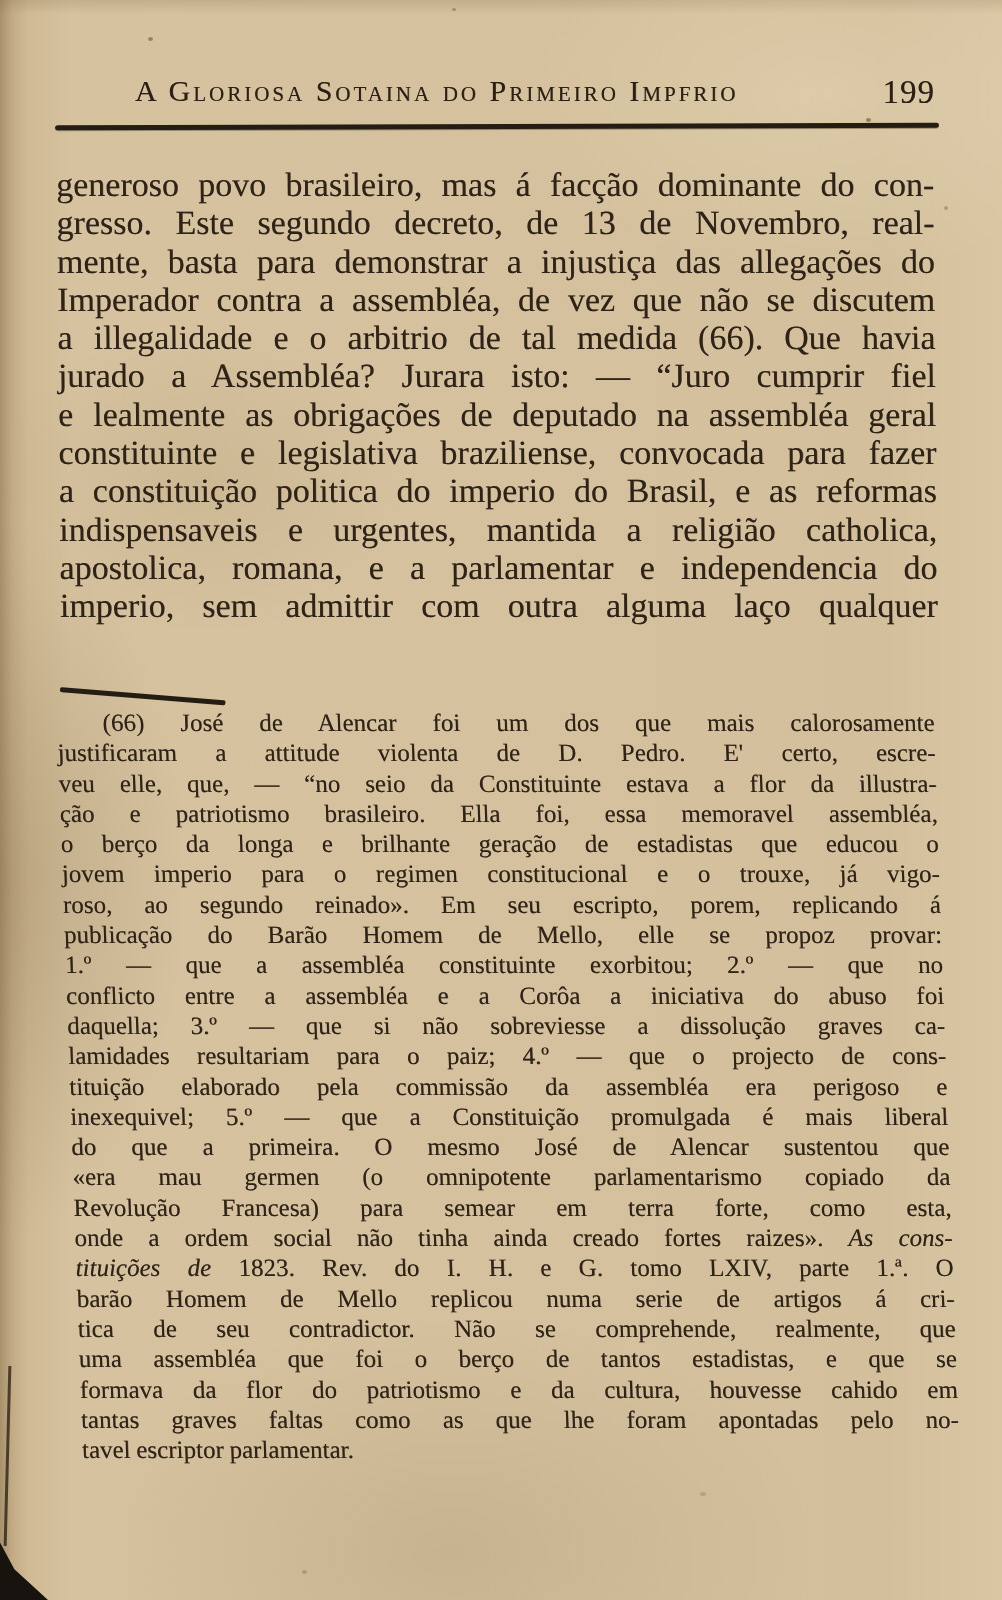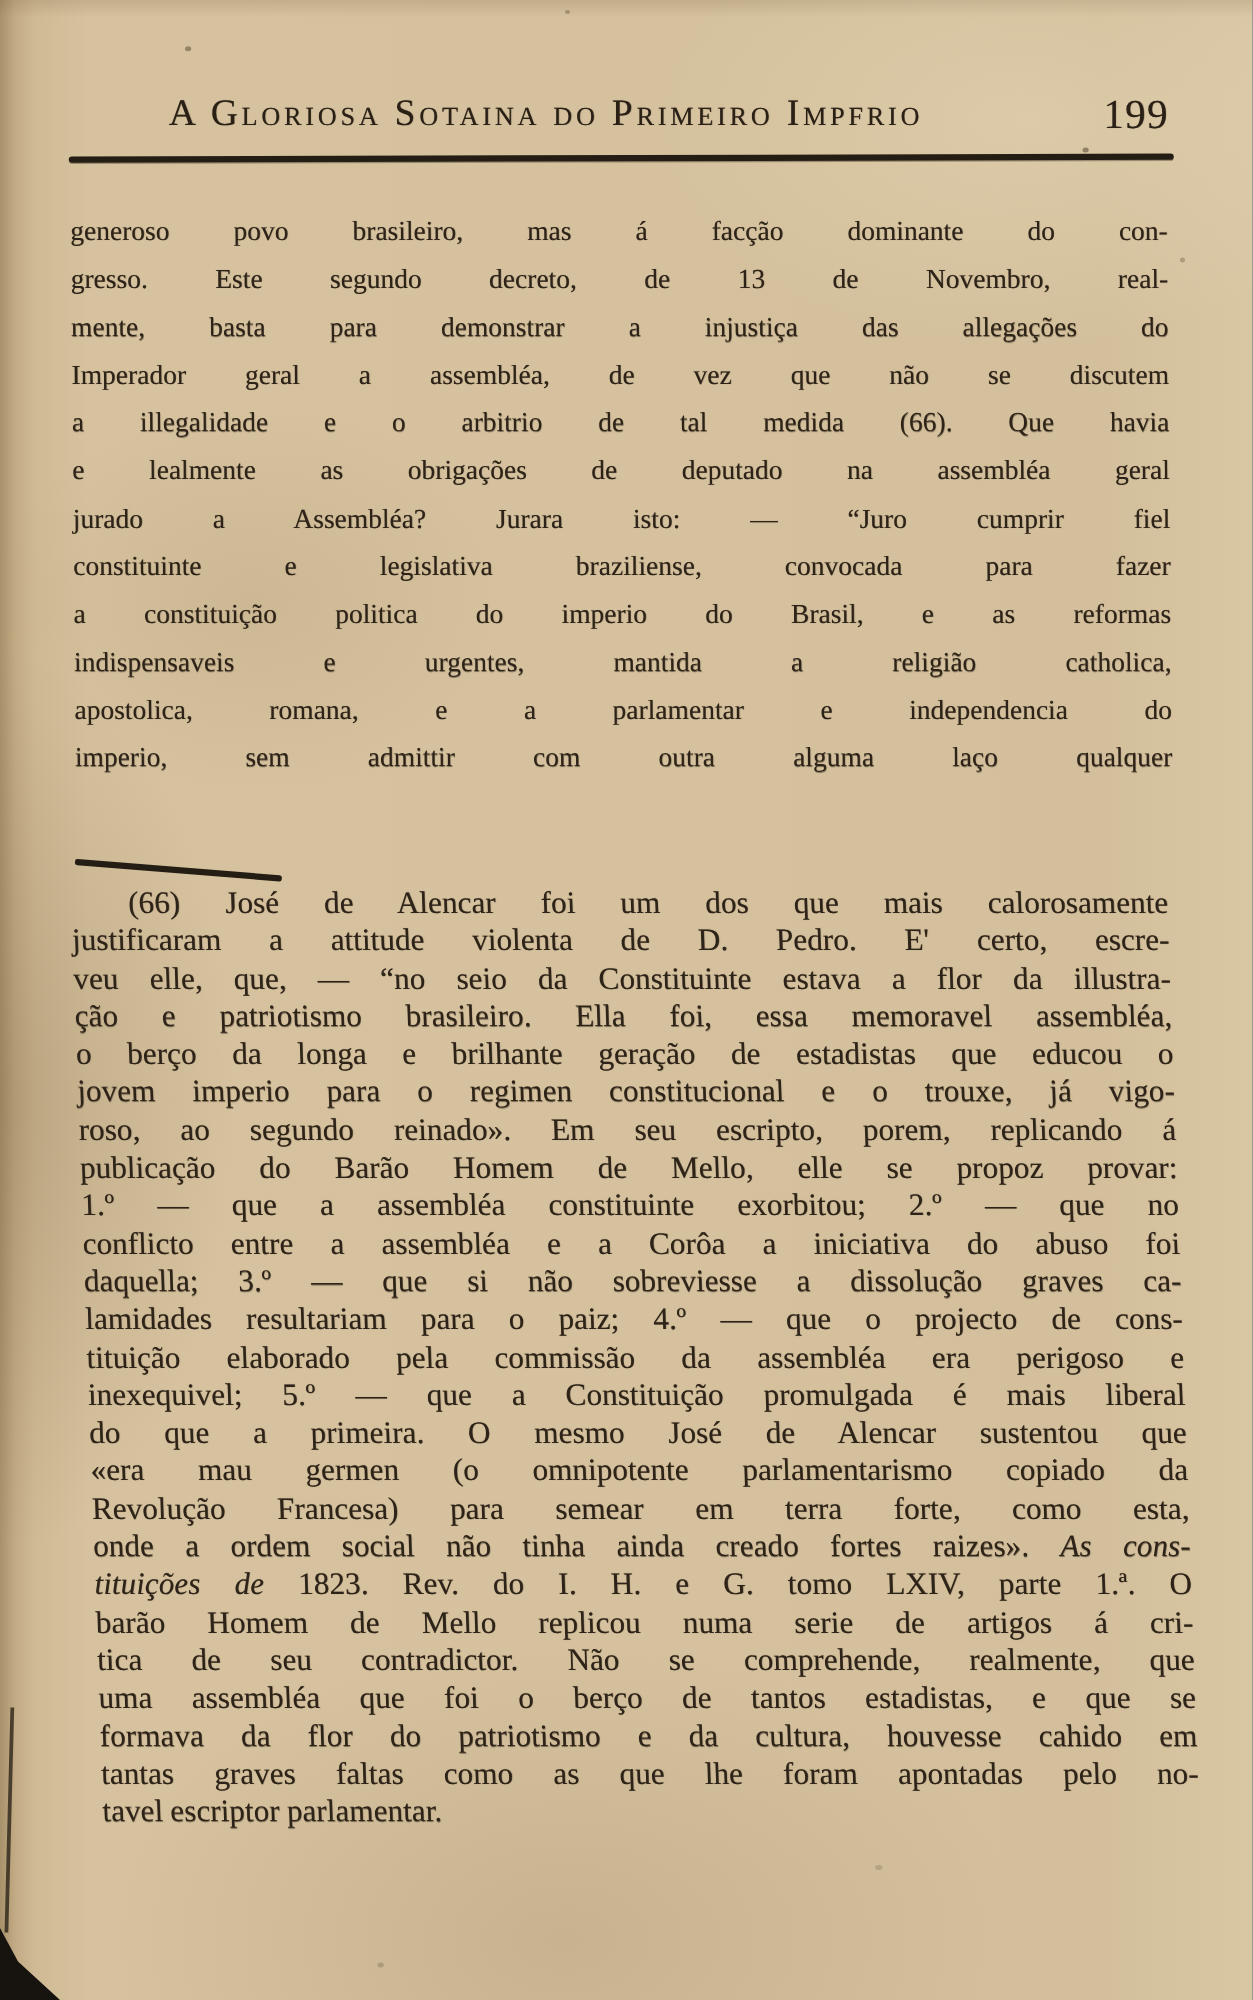--- a/index.html
+++ b/index.html
@@ -31,21 +31,21 @@
     position:absolute; left:55px; top:124px; width:884px; height:5px;
     background:#241d13; border-radius:3px; transform:rotate(-0.15deg);
     box-shadow:0 1px 0 rgba(36,29,19,0.35);
   }
 
   .body-block {
     position:absolute; left:56px; top:166px; width:878px;
     transform:skewX(0.5deg); transform-origin:0 0;
   }
   .body-line {
-    font-size:22px; line-height:38.3px; word-spacing:-0.5px;
+    font-size:34px; line-height:38.3px; word-spacing:-0.5px;
     text-align:justify; text-align-last:justify;
   }
 
   .fn-rule {
     position:absolute; left:60px; top:687px; width:166px; height:4.5px;
     background:#241d13; border-radius:2px;
     transform:rotate(4.6deg); transform-origin:0 50%;
   }
 
   .footnote-block {
@@ -80,24 +80,24 @@
     <div class="running-title ink">A Gloriosa Sotaina do Primeiro Impfrio</div>
     <div class="page-number ink">199</div>
   </div>
 
   <div class="rule-main"></div>
 
   <div class="body-block ink">
     <div class="body-line">generoso povo brasileiro, mas á facção dominante do con-</div>
     <div class="body-line">gresso.  Este segundo decreto, de 13 de Novembro, real-</div>
     <div class="body-line">mente, basta para demonstrar a injustiça das allegações do</div>
-    <div class="body-line">Imperador geral a assembléa, de vez que não se discutem</div>
+    <div class="body-line">Imperador contra a assembléa, de vez que não se discutem</div>
     <div class="body-line">a illegalidade e o arbitrio de tal medida (66).  Que havia</div>
+    <div class="body-line">jurado a Assembléa?  Jurara isto: — “Juro cumprir fiel</div>
     <div class="body-line">e lealmente as obrigações de deputado na assembléa geral</div>
-    <div class="body-line">jurado a Assembléa?  Jurara isto: — “Juro cumprir fiel</div>
     <div class="body-line">constituinte e legislativa braziliense, convocada para fazer</div>
     <div class="body-line">a constituição politica do imperio do Brasil, e as reformas</div>
     <div class="body-line">indispensaveis e urgentes, mantida a religião catholica,</div>
     <div class="body-line">apostolica, romana, e a parlamentar e independencia do</div>
     <div class="body-line">imperio, sem admittir com outra alguma laço qualquer</div>
   </div>
 
   <div class="fn-rule"></div>
 
   <div class="footnote-block ink">

